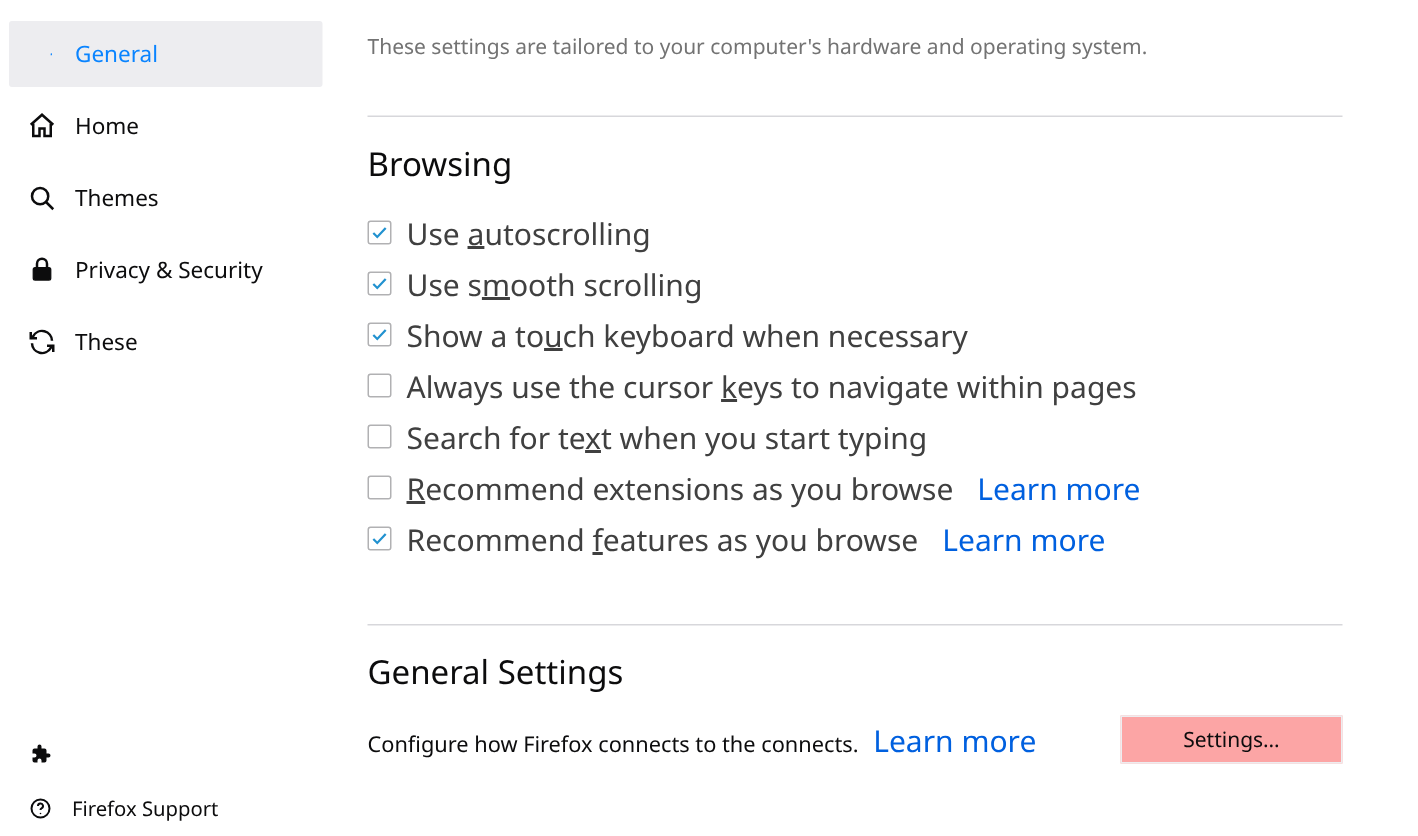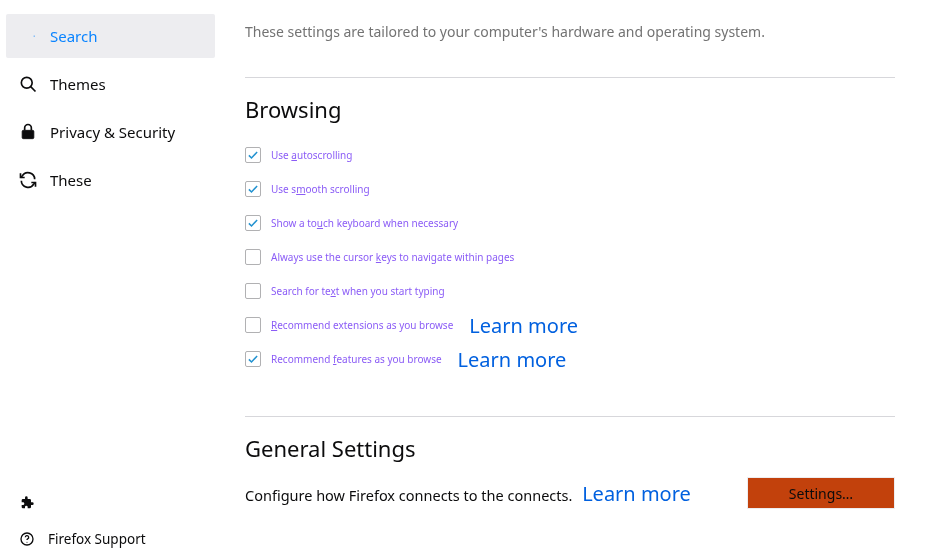--- a/index.html
+++ b/index.html
@@ -88,59 +88,68 @@
     border-radius: 2px;
     display: inline-flex;
     align-items: center;
     justify-content: center;
     background: #fff;
     cursor: pointer;
     flex-shrink: 0;
   }
   .chk svg { visibility: hidden; width: 12px; height: 12px; }
   .chk.checked svg { visibility: visible; }
-  .opt-label { font-size: 10px; color: #8b5cf6; }
+  .opt-label { font-size: 20px; color: #404040; }
   .opt-label .u { text-decoration: underline; }
   .link {
     color: #0060df;
     font-size: 20px;
     cursor: pointer;
     margin-left: 6px;
   }
   .section-gap { height: 40px; }
   .net-row {
     display: flex;
     align-items: center;
     justify-content: space-between;
     margin-top: 6px;
   }
   .net-text { font-size: 14.5px; }
   .btn {
     height: 32px;
     min-width: 148px;
     padding: 0 18px;
-    background: #c2410c;
+    background: #fca5a5;
     border: 1px solid #ededf0;
     font-size: 14px;
     cursor: pointer;
     color: #0c0c0d;
     font-family: inherit;
   }
 </style>
 </head>
 <body>
 
 <div class="sidebar">
   <div class="nav-item selected">
     <span class="nav-icon">
       <svg viewBox="0 0 24 24" width="20" height="20" fill="#0a84ff" stroke="none">
           <path d="M19.4 13l.05-.5a7 7 0 0 0 0-1l.-.05-.5 2.1-1.6a.5.5 0 0 0 .12-.65l-2-3.46a.5.5 0 0 0-.6-.22l-2.5 1a7 7 0 0 0-1.7-1l-.4-2.65A.5.5 0 0 0 14 2h-4a.5.5 0 0 0-.5.42l-.4 2.65a7 7 0 0 0-1.7 1l-2.5-1a.5.5 0 0 0-.6.22l-2 3.46a.5.5 0 0 0 .12.65L4.6 11a7 7 0 0 0 0 2l-2.1 1.6a.5.5 0 0 0-.12.65l2 3.46a.5.5 0 0 0 .6.22l2.5-1a7 7 0 0 0 1.7 1l.4 2.65A.5.5 0 0 0 10 22h4a.5.5 0 0 0 .5-.42l.4-2.65a7 7 0 0 0 1.7-1l2.5 1a.5.5 0 0 0 .6-.22l2-3.46a.5.5 0 0 0-.12-.65zM12 15.5A3.5 3.5 0 1 1 15.5 12 3.5 3.5 0 0 1 12 15.5z"></path>
         </svg>
     </span>
-    <span class="nav-label">Search</span>
+    <span class="nav-label">General</span>
+  </div>
+  <div class="nav-item">
+    <span class="nav-icon">
+      <svg viewBox="0 0 24 24" width="20" height="20" fill="none" stroke="#0c0c0d" stroke-width="2">
+          <path d="M3 11l9-8 9 8"></path>
+          <path d="M5 10v10h5v-6h4v6h5V10"></path>
+        </svg>
+    </span>
+    <span class="nav-label">Home</span>
   </div>
   <div class="nav-item">
     <span class="nav-icon">
       <svg viewBox="0 0 24 24" width="20" height="20" fill="none" stroke="#0c0c0d" stroke-width="2">
           <circle cx="10.5" cy="10.5" r="6.5"></circle>
           <line x1="21" y1="21" x2="15.2" y2="15.2"></line>
         </svg>
     </span>
     <span class="nav-label">Themes</span>
   </div>

